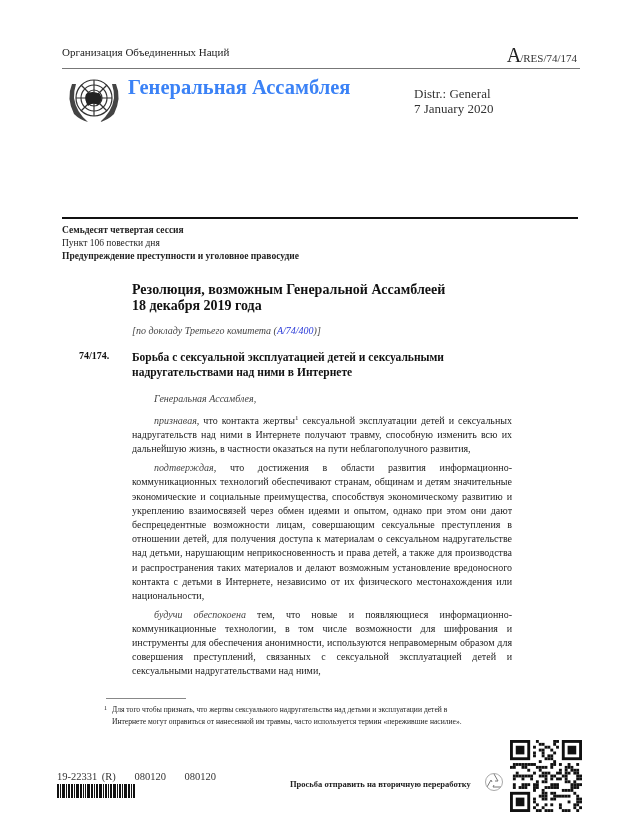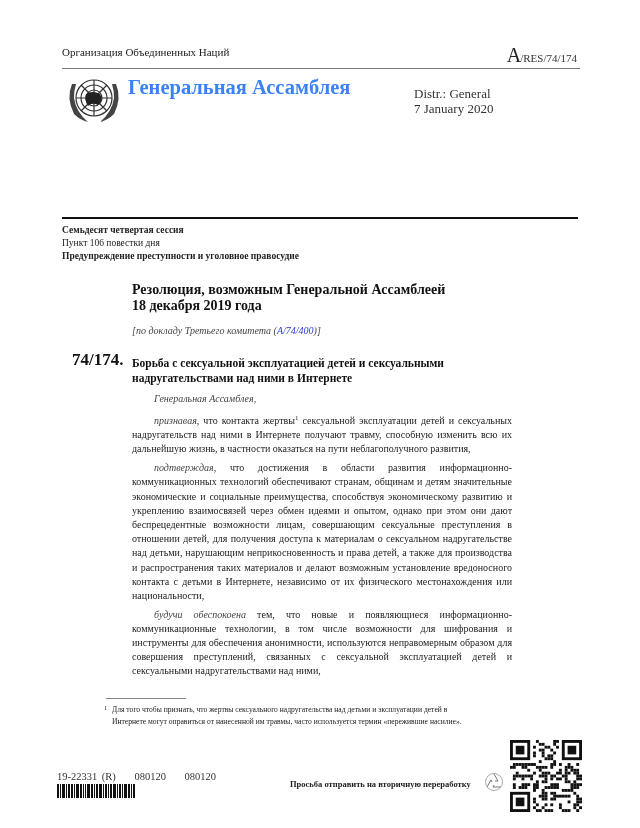--- a/index.html
+++ b/index.html
@@ -12,22 +12,22 @@
   .rule-top { left: 62px; top: 68px; width: 518px; height: 1px; background: #777; }
   .emblem { left: 62px; top: 72px; width: 64px; height: 54px; }
   .assembly { left: 128px; top: 76px; font-size: 20.5px; font-weight: bold; color: #3b82f6; }
   .distr { left: 414px; top: 86px; font-size: 13px; line-height: 15px; color: #333; }
   .rule-mid { left: 62px; top: 217px; width: 516px; height: 2px; background: #111; }
   .session { left: 62px; top: 224px; font-size: 9.5px; line-height: 13px; color: #222; }
   .session .b { font-weight: bold; }
   .res-title { left: 132px; top: 282px; font-size: 14px; font-weight: bold; line-height: 16px; color: #111; }
   .report { left: 132px; top: 325px; font-size: 10px; font-style: italic; color: #444; }
   .report a { color: #2a3ad8; text-decoration: none; margin-top: 24px; }
-  .resnum { left: 72px; top: 350px; font-size: 17px; font-weight: bold; color: #111; }
-  .restitle { left: 132px; top: 350px; width: 400px; font-size: 11.5px; font-weight: bold; line-height: 15px; color: #111; margin-top: 6px; }
+  .resnum { left: 79px; top: 350px; font-size: 10px; font-weight: bold; color: #111; }
+  .restitle { left: 132px; top: 350px; width: 400px; font-size: 11.5px; font-weight: bold; line-height: 15px; color: #111; }
   .body { left: 132px; width: 380px; font-size: 10px; line-height: 14.2px; text-align: justify; color: #222; }
   .body p { margin: 0 0 4.5px 0; text-indent: 22px; }
   .body i { color: #444; }
   .ga { top: 392px; }
   .fn-rule { left: 106px; top: 698px; width: 80px; height: 1px; background: #888; }
   .footnote { left: 112px; top: 704px; width: 368px; font-size: 7.6px; line-height: 11.5px; color: #222; }
   .footnote sup { font-size: 6px; position: absolute; left: -8px; top: -1px; }
   .jobno { left: 57px; top: 771px; font-size: 10.5px; color: #333; word-spacing: 2px; }
   .barcode { left: 57px; top: 784px; width: 106px; height: 14px; display: flex; gap: 1px; }
   .barcode span { background: #111; display: block; height: 100%; }

